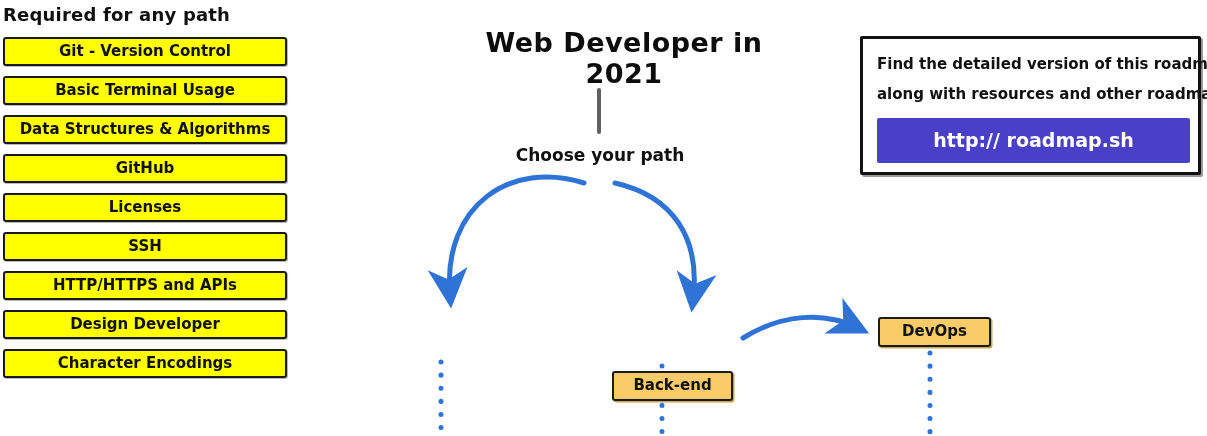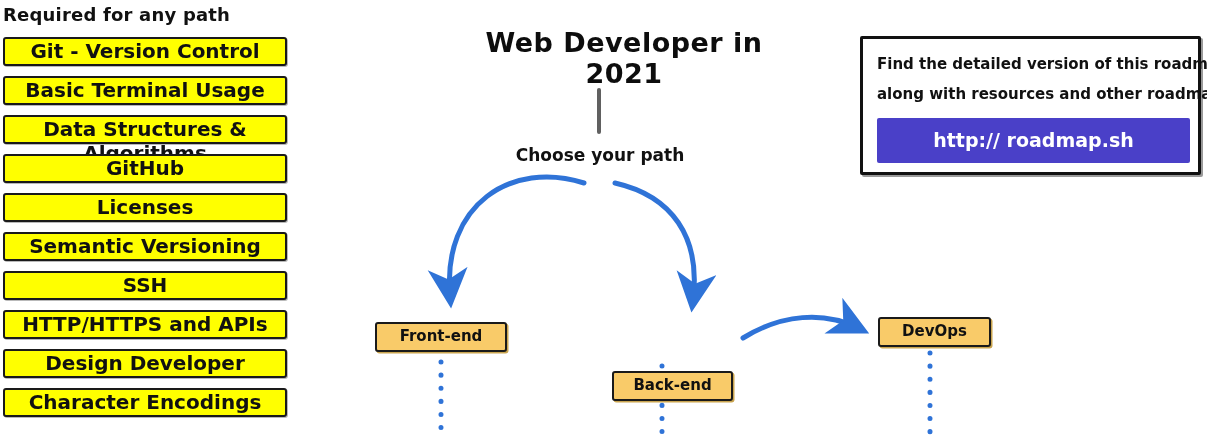--- a/index.html
+++ b/index.html
@@ -34,21 +34,21 @@
     flex-direction: column;
     gap: 10px;
   }
   .topic-box {
     box-sizing: border-box;
     width: 284px;
     height: 29px;
     background: #FFFF00;
     border: 2px solid #1a1a1a;
     border-radius: 3px;
-    font-size: 20px;
+    font-size: 15px;
     font-weight: bold;
     color: #111;
     text-align: center;
     line-height: 24px;
     box-shadow: 1px 1px 0 #b9b9b9;
     cursor: pointer;
   }
   
   .main-title {
     position: absolute;
@@ -154,21 +154,20 @@
 
 <div id="canvas">
 
   <div class="sidebar-header">Required for any path</div>
   <div class="sidebar-list">
     <div class="topic-box">Git - Version Control</div>
     <div class="topic-box">Basic Terminal Usage</div>
     <div class="topic-box">Data Structures &amp; Algorithms</div>
     <div class="topic-box">GitHub</div>
     <div class="topic-box">Licenses</div>
-    <div class="topic-box">Semantic Versioning</div>
     <div class="topic-box">SSH</div>
     <div class="topic-box">HTTP/HTTPS and APIs</div>
     <div class="topic-box">Design Developer</div>
     <div class="topic-box">Character Encodings</div>
   </div>
 
   <div class="main-title">Web Developer in 2021</div>
   <div class="stem-line"></div>
   <div class="choose-label">Choose your path</div>
 
@@ -183,21 +182,20 @@
 
     <path d="M 615 183 C 672 196, 701 237, 693 300" fill="none" stroke="#2F73D7" stroke-width="5" stroke-linecap="round" marker-end="url(#ah)"></path>
 
     <path d="M 743 338 C 782 314, 824 311, 858 328" fill="none" stroke="#2F73D7" stroke-width="5" stroke-linecap="round" marker-end="url(#ah)"></path>
 
     <line x1="441" y1="362" x2="441" y2="430" stroke="#2F73D7" stroke-width="5" stroke-linecap="round" stroke-dasharray="0.1 13"></line>
     <line x1="662" y1="366" x2="662" y2="434" stroke="#2F73D7" stroke-width="5" stroke-linecap="round" stroke-dasharray="0.1 13"></line>
     <line x1="930" y1="353" x2="930" y2="433" stroke="#2F73D7" stroke-width="5" stroke-linecap="round" stroke-dasharray="0.1 13"></line>
   </svg>
 
-  <div class="path-node" id="node-frontend">Front-end</div>
   <div class="path-node" id="node-backend">Back-end</div>
   <div class="path-node" id="node-devops">DevOps</div>
 
   <div class="info-box">
     <div class="info-line" id="info-line1">Find the detailed version of this roadmap</div>
     <div class="info-line" id="info-line2">along with resources and other roadmaps</div>
     <button class="info-button">http:// roadmap.sh</button>
   </div>
 
 </div>

